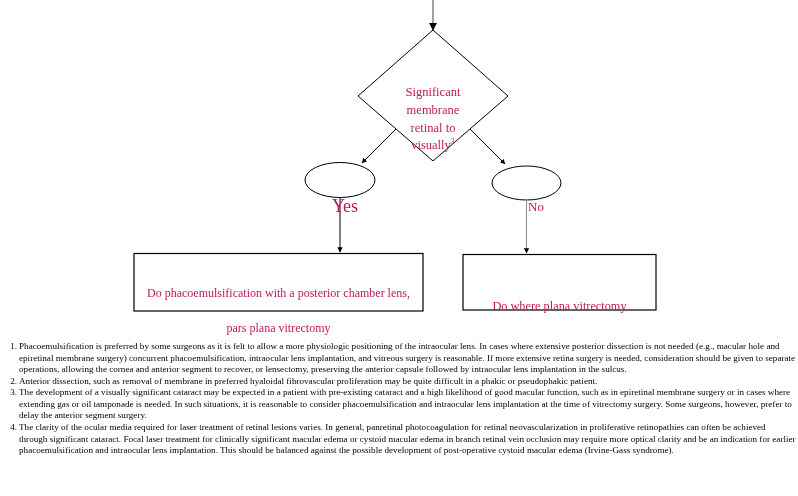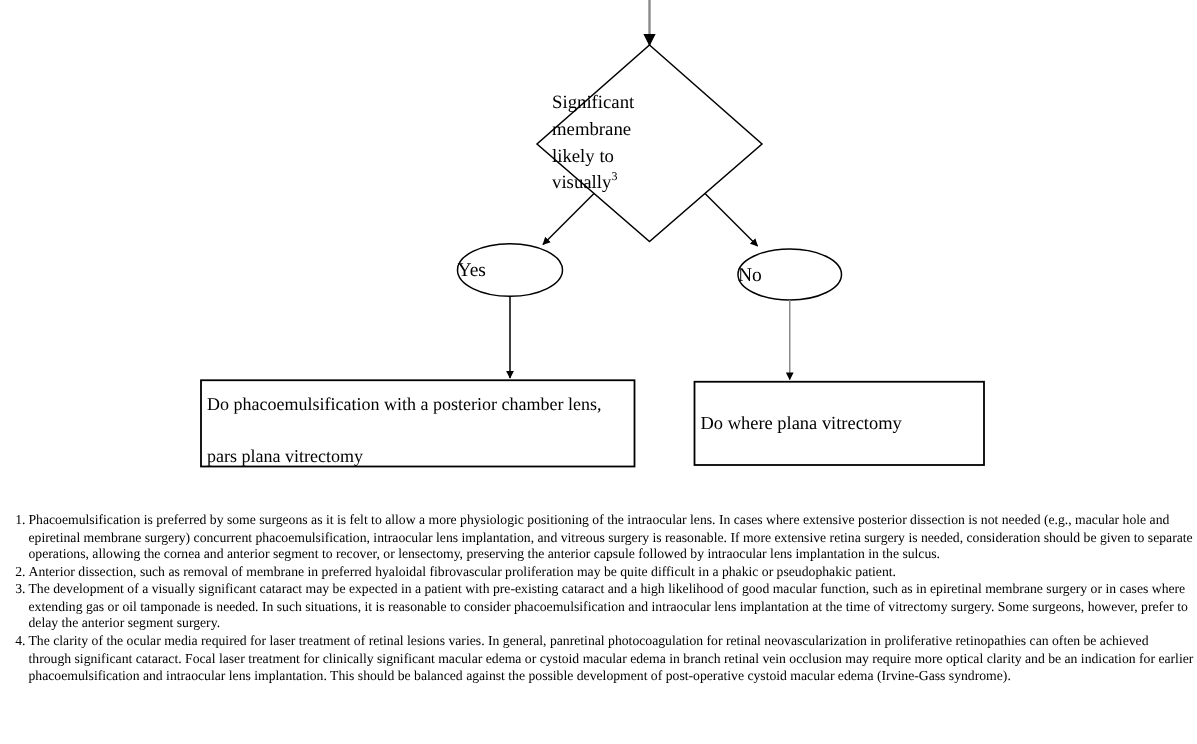--- a/index.html
+++ b/index.html
@@ -19,23 +19,25 @@
   #flow-canvas {
     position: absolute;
     left: 0;
     top: 0;
     width: 798px;
     height: 335px;
   }
 
   .node-text {
     position: absolute;
+    text-align: center;
     line-height: 1.18;
-    color: #000000;
+    color: #be185d;
     pointer-events: none;
+    margin-top: 24px;
   }
 
   
   #diamond-label {
     left: 368px;
     top: 60px;
     width: 130px;
     font-size: 12.5px;
     line-height: 1.42;
   }
@@ -43,21 +45,21 @@
     font-size: 8px;
     vertical-align: super;
     line-height: 0;
   }
 
   
   #yes-label {
     left: 305px;
     top: 172px;
     width: 80px;
-    font-size: 13px;
+    font-size: 18px;
   }
   #no-label {
     left: 492px;
     top: 175px;
     width: 88px;
     font-size: 13px;
   }
 
   
   #left-box-label {
@@ -128,21 +130,21 @@
 
   <line x1="340" y1="197.5" x2="340" y2="252" stroke="#000000" stroke-width="1" marker-end="url(#arrowBlack)"></line>
 
   <line x1="526.5" y1="200" x2="526.5" y2="253" stroke="#8a8a8a" stroke-width="1" marker-end="url(#arrowBlack)"></line>
 
   <rect x="134" y="253.5" width="289" height="57.5" fill="#ffffff" stroke="#000000" stroke-width="1.2"></rect>
 
   <rect x="463" y="254.5" width="193" height="55.5" fill="#ffffff" stroke="#000000" stroke-width="1.2"></rect>
 </svg>
 
-<div class="node-text" id="diamond-label"><span>Significant</span><br><span>membrane</span><br><span>likely to</span><br><span>visually</span><sup>3</sup></div>
+<div class="node-text" id="diamond-label"><span>Significant</span><br><span>membrane</span><br><span>retinal to</span><br><span>visually</span><sup>3</sup></div>
 
 <div class="node-text" id="yes-label">Yes</div>
 <div class="node-text" id="no-label">No</div>
 
 <div class="node-text" id="left-box-label"><span>Do phacoemulsification with a posterior chamber lens,</span><br><br><span>pars plana vitrectomy</span></div>
 
 <div class="node-text" id="right-box-label">Do where plana vitrectomy</div>
 
 <div id="footnotes">
   <div class="footnote-item">

